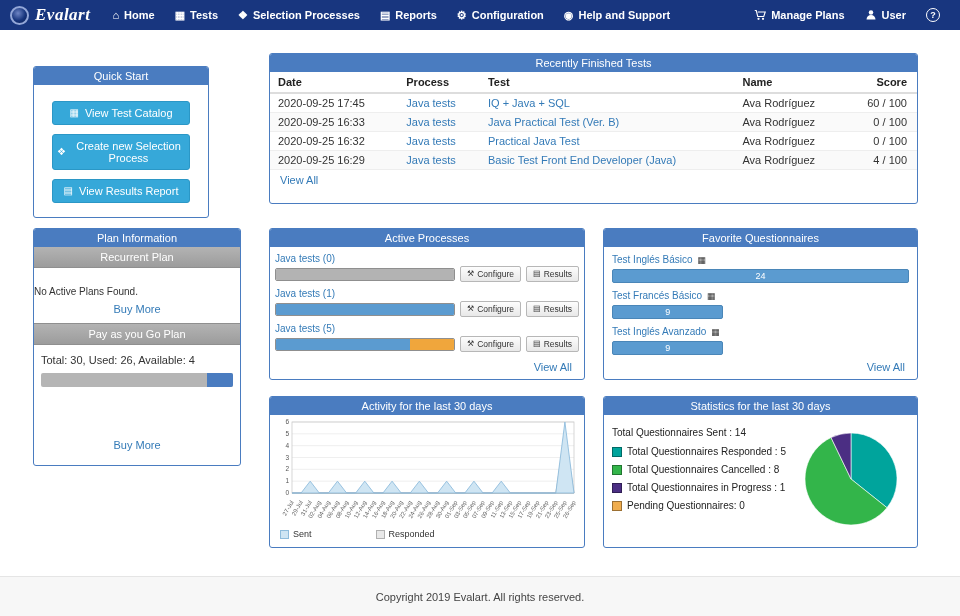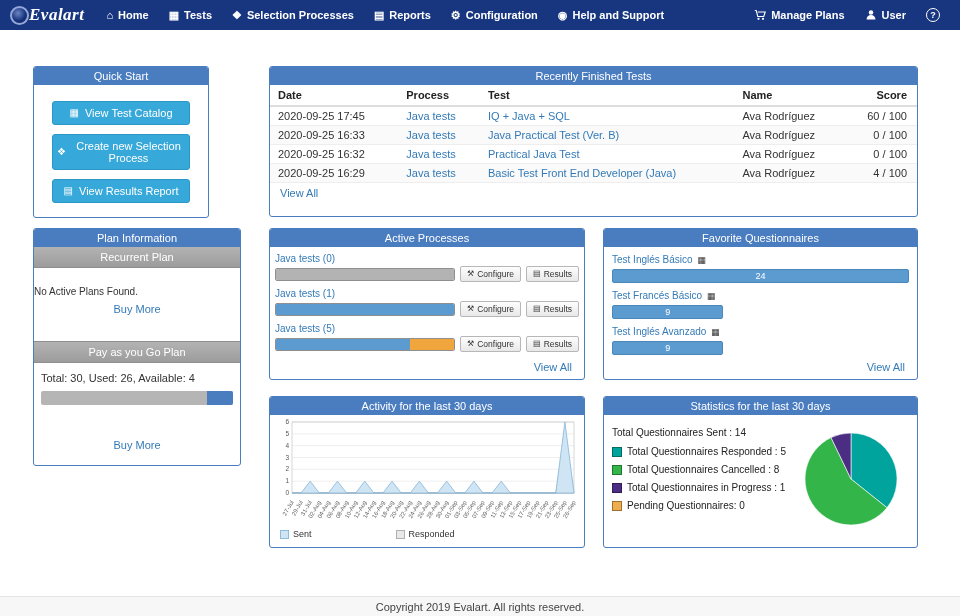--- a/index.html
+++ b/index.html
@@ -4,48 +4,48 @@
 <title>Evalart</title>
 <style>
   *{box-sizing:border-box;margin:0;padding:0}
   html,body{width:960px;height:616px}
   body{position:relative;font-family:"Liberation Sans",sans-serif;background:#fff;overflow:hidden;font-size:12px}
   a{text-decoration:none}
   button{font-family:inherit}
 
   
   .navbar{position:absolute;top:0;left:0;right:0;height:30px;background:#18367f;display:flex;align-items:center;padding:0 10px;color:#fff;z-index:5}
-  .brand{display:flex;align-items:center;margin-right:12px;cursor:pointer}
+  .brand{display:flex;align-items:center;gap:6px;margin-right:12px;cursor:pointer}
   .logo-circle{width:19px;height:19px;border-radius:50%;background:radial-gradient(circle at 40% 35%,#6d84c4 0%,#17357d 55%,#0b1d4e 100%);border:2px solid #93a7d8}
   .brand-text{font-family:"Liberation Serif",serif;font-style:italic;font-weight:bold;font-size:17px;letter-spacing:.5px}
   .nav-items{display:flex;height:100%}
   .nav-item{display:flex;align-items:center;gap:5px;padding:0 10px;font-size:11px;font-weight:bold;cursor:pointer;white-space:nowrap;height:30px}
   .nav-glyph{font-size:11px;line-height:1}
   .nav-right{margin-left:auto;display:flex;align-items:center}
   .help-circle{width:14px;height:14px;border:1px solid #fff;border-radius:50%;font-size:9px;display:flex;align-items:center;justify-content:center;font-weight:bold}
 
   
   .panel{position:absolute;background:#fff;border:1px solid #4a7cc0;border-radius:3px;overflow:hidden}
   .panel-header{background:#4a7cc0;color:#fff;font-size:11px;text-align:center;padding:3px 4px;line-height:12px}
   #quick-start{left:33px;top:66px;width:176px;height:152px}
   #plan-info{left:33px;top:228px;width:208px;height:238px}
-  #recent{left:269px;top:66px;width:649px;height:151px}
+  #recent{left:269px;top:53px;width:649px;height:151px}
   #active{left:269px;top:228px;width:316px;height:152px}
   #favorites{left:603px;top:228px;width:315px;height:152px}
   #activity{left:269px;top:396px;width:316px;height:152px}
   #statistics{left:603px;top:396px;width:315px;height:152px}
 
   
   .qs-body{padding:16px 18px;display:flex;flex-direction:column;gap:9px}
   .qs-btn{display:flex;align-items:center;justify-content:center;gap:6px;background:#36a8d9;color:#fff;font-size:11px;padding:5px 4px;border:1px solid #2b97c6;border-radius:3px;cursor:pointer}
   .qs-glyph{font-size:10px;line-height:1}
 
   
   .sub-header{background:linear-gradient(#b3b3b3,#9c9c9c);color:#fff;text-align:center;font-size:11px;font-weight:normal;padding:4px 0;border-bottom:1px solid #8f8f8f}
-  .sub-header.paygo{margin-top:20px;border-top:1px solid #8f8f8f}
+  .sub-header.paygo{margin-top:2px;border-top:1px solid #8f8f8f}
   .plan-msg{text-align:left;font-size:10px;color:#333;padding:18px 0 0}
   .buy-link{display:block;text-align:center;font-size:11px;color:#337ab7;padding:6px 0;cursor:pointer}
   .buy-link.second{position:absolute;bottom:8px;left:0;right:0}
   .usage-text{font-size:11px;color:#333;padding:9px 7px 0}
   .usage-bar{margin:7px 7px 0;height:14px;background:#b5b5b5;border-radius:2px;position:relative;overflow:hidden}
   .usage-avail{position:absolute;top:0;right:0;bottom:0;background:#4a7cc0}
 
   
   table{width:100%;border-collapse:collapse;font-size:11px}
   th{text-align:left;font-weight:bold;color:#222;padding:4px 8px;border-bottom:2px solid #ddd}
@@ -74,26 +74,26 @@
   
   .stats-body{display:flex;padding:4px 8px;align-items:flex-start}
   .stats-left{flex:1}
   .stat-total{font-size:10px;color:#222;margin:8px 0 8px}
   .legend-item{display:flex;align-items:center;gap:5px;font-size:10px;color:#222;margin:7px 0}
   .legend-swatch{width:10px;height:10px;border:1px solid rgba(0,0,0,.35);flex:0 0 auto}
   #pie-chart{margin:10px 8px 0 0;flex:0 0 auto}
 
   
   #activity-chart{display:block;margin:2px auto 0}
-  .act-legend{display:flex;align-items:center;gap:84px;padding:0 10px;font-size:9px;color:#333}
+  .act-legend{display:flex;align-items:center;gap:64px;padding:0 10px;font-size:9px;color:#333}
   .act-swatch{width:9px;height:9px;display:inline-block;margin-right:4px;border:1px solid #999}
   .act-legend-entry{display:flex;align-items:center}
 
   
-  .footer{position:absolute;left:0;right:0;bottom:0;height:20px;background:#f7f7f7;border-top:1px solid #e5e5e5;display:flex;align-items:center;justify-content:center;font-size:11px;color:#444}
+  .footer{position:absolute;left:0;right:0;bottom:0;height:40px;background:#f7f7f7;border-top:1px solid #e5e5e5;display:flex;align-items:center;justify-content:center;font-size:11px;color:#444}
 </style>
 </head>
 <body>
 
 <nav class="navbar">
   <div class="brand">
     <span class="logo-circle"></span>
     <span class="brand-text">Evalart</span>
   </div>
   <div class="nav-items" id="nav-items">

